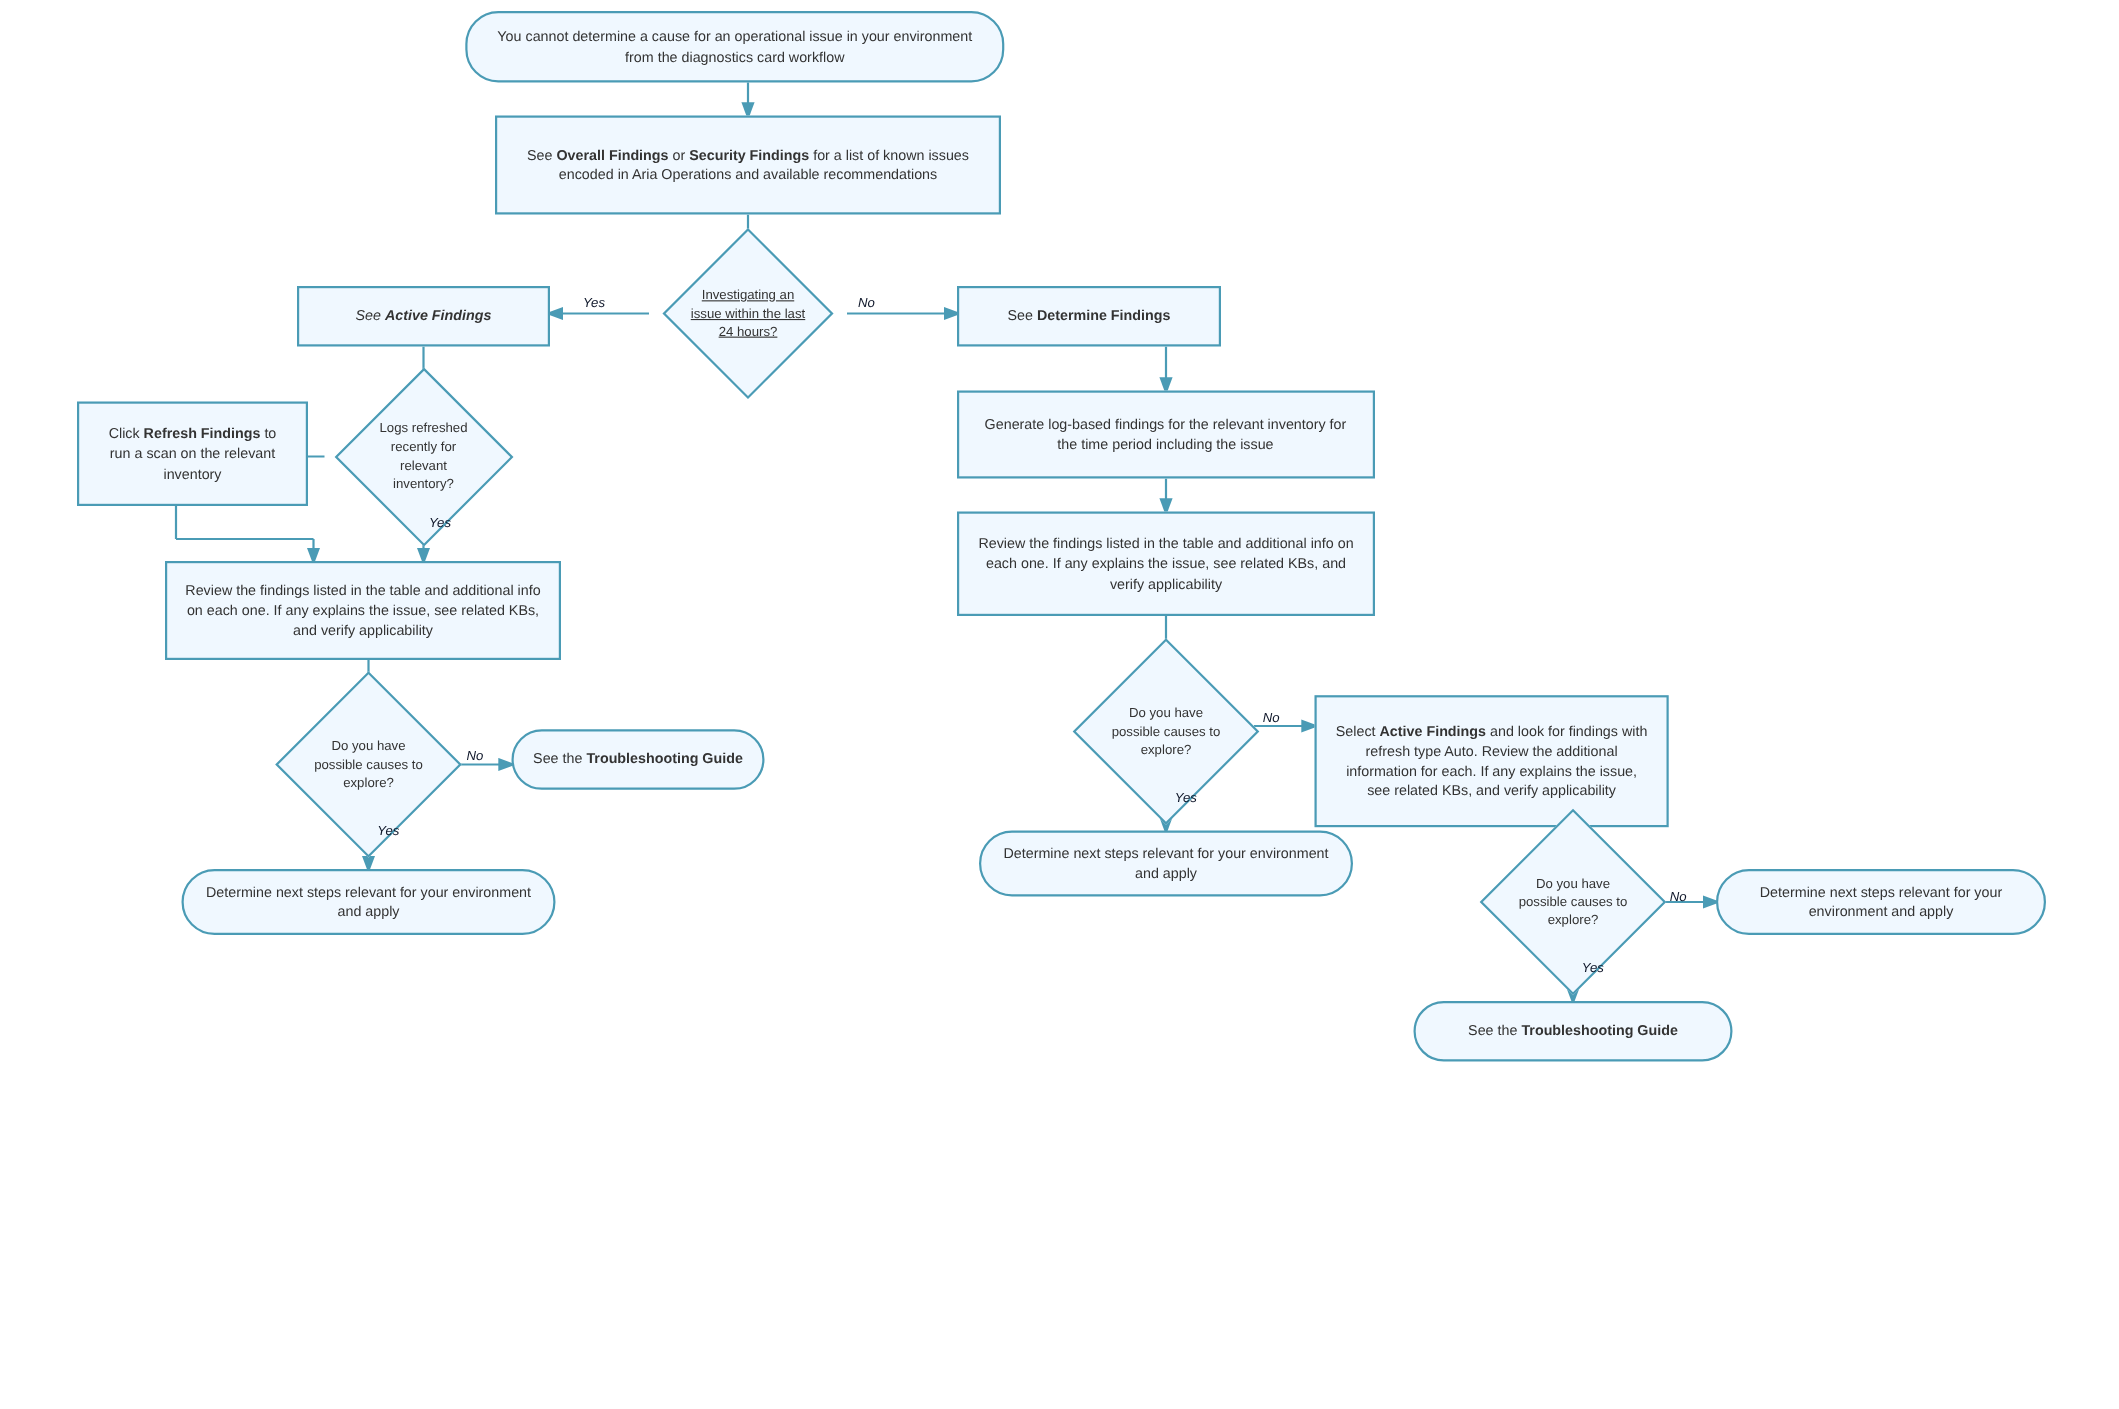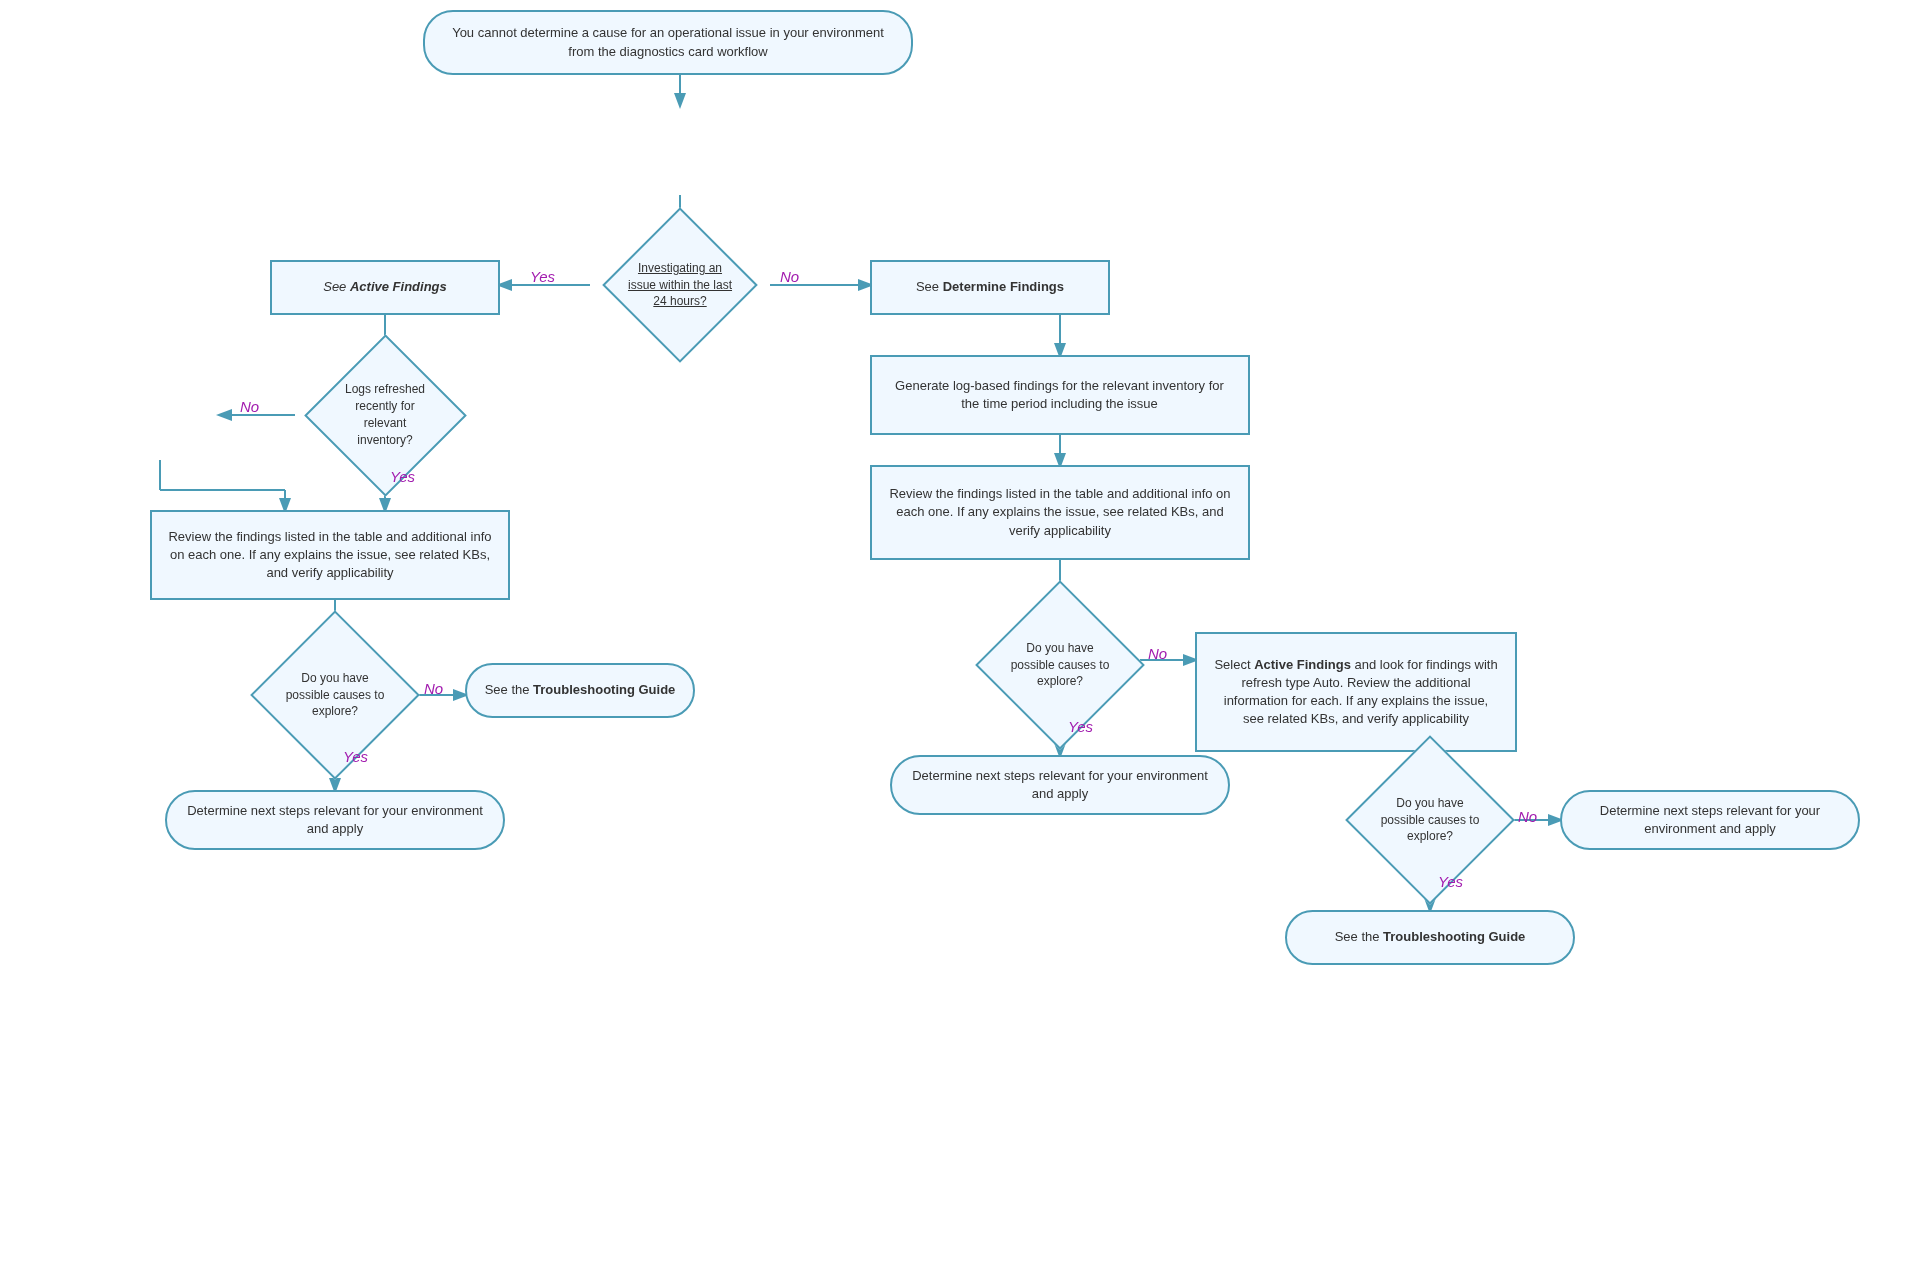--- a/index.html
+++ b/index.html
@@ -57,22 +57,22 @@
     }
     svg.arrows {
       position: absolute;
       top: 0; left: 0;
       width: 1926px;
       height: 1281px;
       pointer-events: none;
     }
     .arrow-label {
       position: absolute;
-      font-size: 15px;
-      color: #a21caf;
+      font-size: 12px;
+      color: #0f172a;
       font-style: italic;
     }
   </style>
 </head>
 <body>
 
 <div class="flowchart">
 
   <svg class="arrows">
     <defs>
@@ -120,20 +120,25 @@
     <line x1="1510" y1="820" x2="1560" y2="820" stroke="#4a9bb5" stroke-width="2" marker-end="url(#arrowhead)"></line>
 
     <line x1="1430" y1="870" x2="1430" y2="910" stroke="#4a9bb5" stroke-width="2" marker-end="url(#arrowhead)"></line>
 
   </svg>
 
   <div class="node rounded-rect" style="left:423px; top:10px; width:490px; min-height:65px;">
     <span>You cannot determine a cause for an operational issue in your environment from the diagnostics card workflow</span>
   </div>
 
+  <div class="node rect" style="left:450px; top:105px; width:460px; min-height:90px;">
+    <span>
+      See <strong>Overall Findings</strong> or <strong>Security Findings</strong> for a list of known issues encoded in Aria Operations and available recommendations
+    </span>
+  </div>
 
   <div class="diamond-wrapper" style="left:590px; top:225px; width:180px; height:120px;">
     <div class="diamond" style="width:110px; height:110px;"></div>
     <div class="diamond-text" style="width:110px;text-decoration:underline;">
       <span>Investigating an issue within the last 24 hours?</span>
     </div>
   </div>
 
   <div class="arrow-label" style="left:530px; top:268px;">Yes</div>
 
@@ -155,20 +160,25 @@
     <div class="diamond" style="width:115px; height:115px;"></div>
     <div class="diamond-text" style="width:100px;">
       <span>Logs refreshed recently for relevant inventory?</span>
     </div>
   </div>
 
   <div class="arrow-label" style="left:240px; top:398px;">No</div>
 
   <div class="arrow-label" style="left:390px; top:468px;">Yes</div>
 
+  <div class="node rect" style="left:70px; top:365px; width:210px; min-height:95px;">
+    <span>
+      Click <strong>Refresh Findings</strong> to run a scan on the relevant inventory
+    </span>
+  </div>
 
   <div class="node rect" style="left:150px; top:510px; width:360px; min-height:90px;">
     <span>Review the findings listed in the table and additional info on each one. If any explains the issue, see related KBs, and verify applicability</span>
   </div>
 
   <div class="node rect" style="left:870px; top:355px; width:380px; min-height:80px;padding-left:15px;">
     <span>Generate log-based findings for the relevant inventory for the time period including the issue</span>
   </div>
 
   <div class="node rect" style="left:870px; top:465px; width:380px; min-height:95px;">

